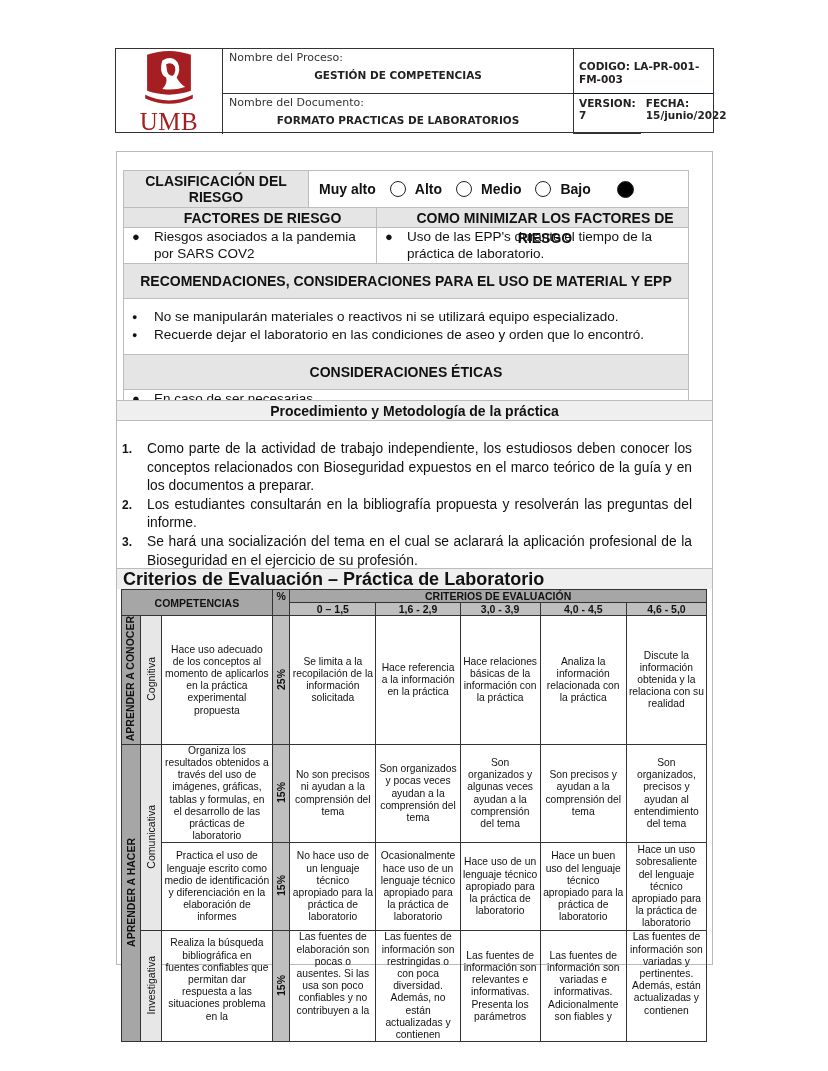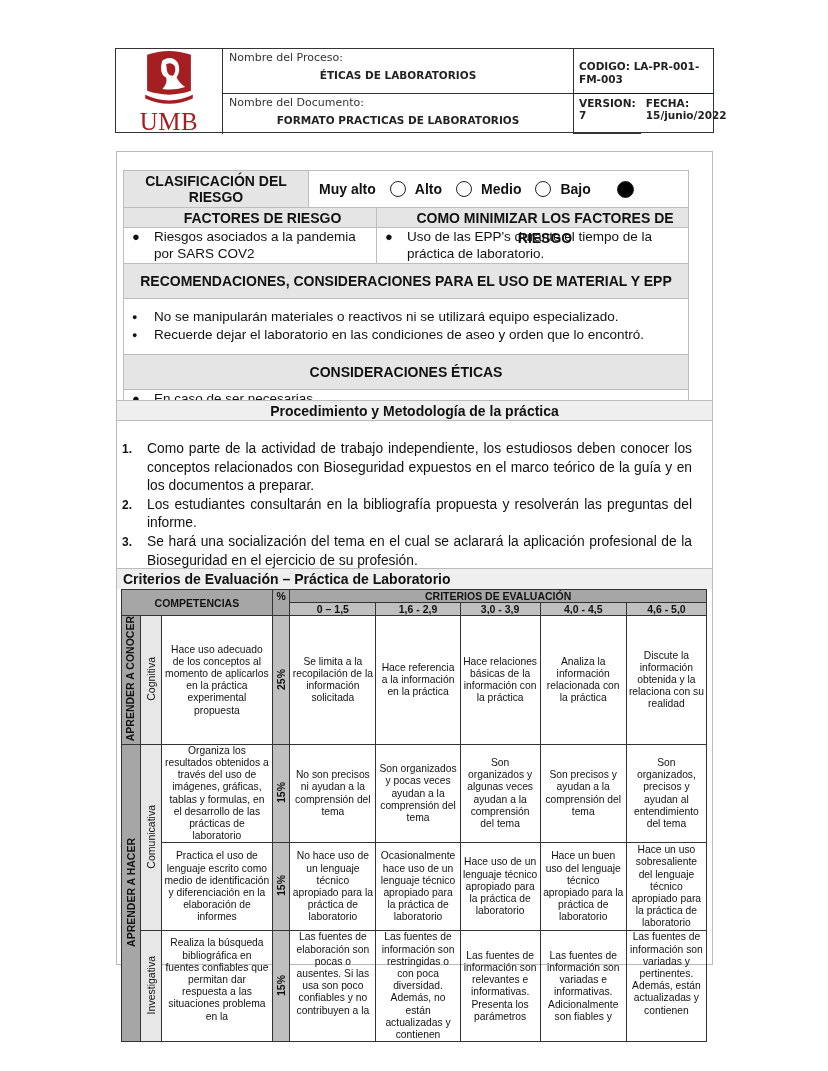--- a/index.html
+++ b/index.html
@@ -51,21 +51,21 @@
 
   .proc-h { position: absolute; left: 117px; top: 400px; width: 595px; height: 21px; background: #efefef;
             border-top: 1px solid #bcbcbc; border-bottom: 1px solid #bcbcbc; text-align: center;
             font-weight: bold; font-size: 14px; line-height: 20px; }
   .steps { position: absolute; left: 122px; top: 440px; width: 570px; font-size: 13.8px; line-height: 18.6px; }
   .step { display: flex; }
   .step .n { width: 25px; flex: none; font-weight: bold; font-size: 12px; }
   .step .t { flex: 1; text-align: justify; }
 
   .crit-h { position: absolute; left: 117px; top: 568px; width: 595px; height: 21px; background: #efefef;
-            border-top: 1px solid #bcbcbc; font-weight: bold; font-size: 14px; line-height: 21px; padding-left: 6px; }
+            border-top: 1px solid #bcbcbc; font-weight: bold; font-size: 18px; line-height: 21px; padding-left: 6px; }
 
   
   table.ev { position: absolute; left: 121px; top: 589px; width: 586px; border-collapse: collapse; table-layout: fixed;
              font-size: 10.3px; line-height: 12.2px; }
   table.ev td { border: 1px solid #333; text-align: center; vertical-align: middle; padding: 0 2px; overflow: hidden; }
   table.ev .hd { background: #a6a6a6; font-weight: bold; font-size: 10.5px; }
   table.ev .hd2 { background: #bfbfbf; font-weight: bold; font-size: 10.5px; height: 13px; }
   table.ev .grp { background: #a6a6a6; font-weight: bold; font-size: 10.5px; }
   table.ev .sub { background: #e7e7e7; font-size: 10.5px; }
   table.ev .pct { background: #bfbfbf; font-weight: bold; font-size: 10.5px; }
@@ -79,21 +79,21 @@
     <svg width="54" height="62" viewBox="0 0 54 62">
       <path d="M4 6 Q27 -2 50 6 L50 44 Q27 52 4 44 Z" fill="#a51e22"></path>
       <path d="M20 12 Q30 6 36 14 Q40 22 35 30 Q38 36 44 40 Q32 44 20 42 Q26 36 24 30 Q16 26 20 12 Z" fill="#fff"></path>
       <path d="M24 16 Q30 13 33 18 Q35 24 31 28 Q26 28 25 23 Z" fill="#a51e22"></path>
       <path d="M2 48 Q27 60 52 48 L52 52 Q27 63 2 52 Z" fill="#a51e22"></path>
     </svg>
     <div class="logo-text">UMB</div>
   </div>
   <div class="hcell">
     <span class="lbl">Nombre del Proceso:</span>
-    <span class="val">ÉTICAS DE LABORATORIOS</span>
+    <span class="val">GESTIÓN DE COMPETENCIAS</span>
   </div>
   <div class="hright top">CODIGO: LA-PR-001-FM-003</div>
   <div class="hcell b2">
     <span class="lbl">Nombre del Documento:</span>
     <span class="val">FORMATO PRACTICAS DE LABORATORIOS</span>
   </div>
   <div class="hright split">
     <div>VERSION: 7</div>
     <div>FECHA: 15/junio/2022</div>
   </div>

